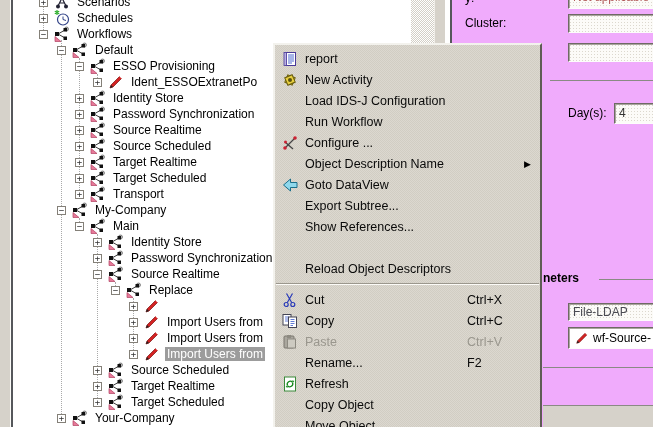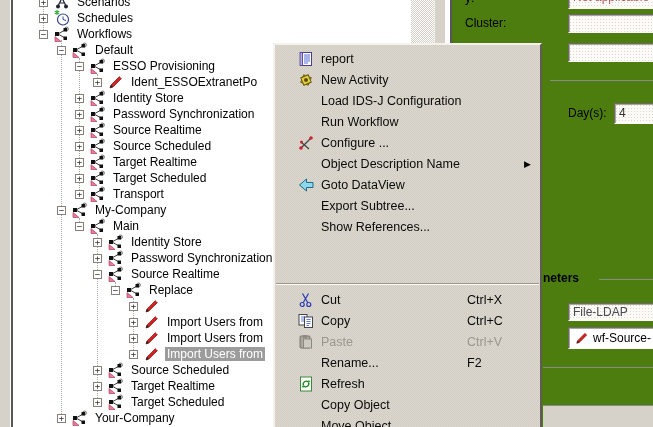--- a/index.html
+++ b/index.html
@@ -22,37 +22,37 @@
   .vline{position:absolute;width:1px;border-left:1px dotted #a9a9a9;}
 
   
   .tree-scroll{position:absolute;left:398px;top:0;width:23px;height:43px;background:#fff;
     background-image:repeating-conic-gradient(#ffffff 0% 25%, #d3cfc6 0% 50%);background-size:2px 2px;}
   .tree-scroll2{position:absolute;left:421px;top:0;width:10px;height:43px;background:#d6d2ca;border-left:1px solid #efede8;}
 
   .split-border{position:absolute;left:450px;top:0;width:2px;height:100%;background:#55575b;z-index:1;}
 
   
-  .rpanel{position:absolute;left:452px;top:0;width:201px;height:100%;background:#4d7c0f;z-index:2;}
+  .rpanel{position:absolute;left:452px;top:0;width:201px;height:100%;background:#f0abfc;z-index:2;}
   .rlabel{position:absolute;color:#000;white-space:nowrap;}
   .sunken{position:absolute;box-sizing:border-box;border-top:1px solid #6e6a64;border-left:1px solid #6e6a64;
           border-bottom:1px solid #fdfdfb;border-right:1px solid #fdfdfb;box-shadow:inset 1px 1px 0 #a9a59d;
           background-color:#fcfbf8;
           background-image:radial-gradient(#dcd8ce 0.7px, rgba(0,0,0,0) 0.8px);background-size:3px 3px;
           line-height:17px;padding-left:4px;white-space:nowrap;overflow:hidden;}
   .white-field{background-image:none;background-color:#fff;display:flex;align-items:center;}
   .hline{position:absolute;height:1px;background:#8a8a84;}
   .group-title{position:absolute;font-weight:bold;white-space:nowrap;}
   .bottom-bar{position:absolute;background:#d6d2ca;border-top:1px solid #8a8a84;}
 
   
   .menu{position:absolute;left:273px;top:43px;width:269px;height:400px;z-index:5;box-sizing:border-box;
         background-color:#d8d4cb;background-image:repeating-conic-gradient(#dcd8d0 0% 25%, #d1cdc3 0% 50%);background-size:2px 2px;
         border:2px solid;border-color:#f3f2ed #5f5c55 #5f5c55 #f3f2ed;padding-top:3px;}
-  .menu-item{height:21px;display:flex;align-items:center;position:relative;padding-left:23px;font-size:12.5px;color:#0a0a0a;white-space:nowrap;}
+  .menu-item{height:21px;display:flex;align-items:center;position:relative;padding-left:7px;font-size:12.5px;color:#0a0a0a;white-space:nowrap;}
   .micon{flex:none;width:16px;height:16px;margin-right:7px;}
   .mshortcut{position:absolute;left:192px;}
   .menu-item.disabled .mlabel,.menu-item.disabled .mshortcut{color:#9a978e;}
   .subarrow{position:absolute;right:9px;font-size:9px;color:#000;}
   .menu-sep{height:0;border-top:1px solid #9b978d;border-bottom:1px solid #fcfbf8;margin:4px 1px;}
 </style>
 </head>
 <body>
 
 <svg width="0" height="0" style="position:absolute" aria-hidden="true">
@@ -402,20 +402,21 @@
       </div>
       <div class="menu-item">
         <span class="micon"></span>
         <span class="mlabel">Show References...</span>
       </div>
       <div class="menu-item">
         <span class="micon"></span>
       </div>
       <div class="menu-item">
         <span class="micon"></span>
+        <span class="mlabel">Reload Object Descriptors</span>
       </div>
       <div class="menu-sep"></div>
       <div class="menu-item">
         <svg class="micon">
           <use href="#cut-icon"></use>
         </svg>
         <span class="mlabel">Cut</span>
         <span class="mshortcut">Ctrl+X</span>
       </div>
       <div class="menu-item">

